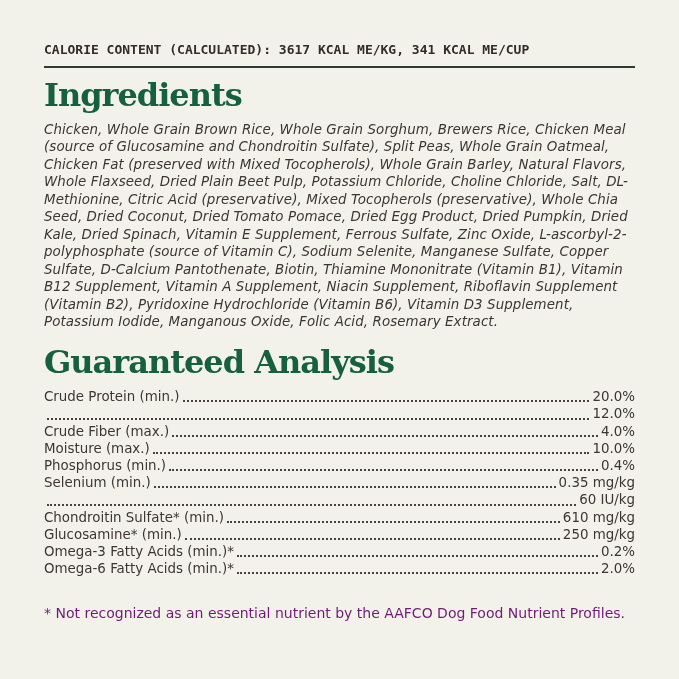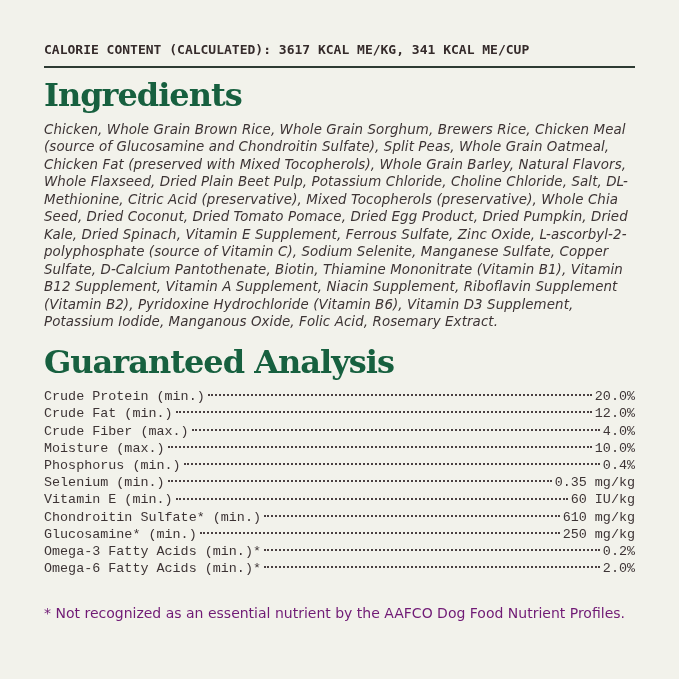--- a/index.html
+++ b/index.html
@@ -42,25 +42,24 @@
     line-height: 17.5px;
     letter-spacing: 0.1px;
     color: #3d3435;
     width: 591px;
     font-style: italic;
   }
   .analysis-title { margin-top: 15px; }
   .analysis-table { margin-top: 9px; width: 591px; }
   .analysis-row {
     display: flex;
-    align-items: center;
+    align-items: flex-end;
     font-size: 13.4px;
     line-height: 17.2px;
     white-space: nowrap;
-    font-family: Liberation Mono, monospace;
   }
   .analysis-label { flex: 0 0 auto; }
   .dot-leader {
     flex: 1 1 auto;
     margin: 0 3px 3px 3px;
     border-bottom: 2px dotted #4a4041;
     min-width: 10px;
   }
   .analysis-value { flex: 0 0 auto; text-align: right; }
   .footnote {
@@ -87,21 +86,20 @@
   <h1 class="section-title analysis-title">Guaranteed Analysis</h1>
 
   <div class="analysis-table" id="rows-host">
     <div class="analysis-row">
       <span class="analysis-label">Crude Protein (min.)</span>
       <span class="dot-leader"></span>
       <span class="analysis-value">20.0%</span>
     </div>
 
     <div class="analysis-row">
-      <span class="analysis-label">Crude Fat (min.)</span>
       <span class="dot-leader"></span>
       <span class="analysis-value">12.0%</span>
     </div>
 
     <div class="analysis-row">
       <span class="analysis-label">Crude Fiber (max.)</span>
       <span class="dot-leader"></span>
       <span class="analysis-value">4.0%</span>
     </div>
 
@@ -118,21 +116,20 @@
       <span class="analysis-value">0.4%</span>
     </div>
 
     <div class="analysis-row">
       <span class="analysis-label">Selenium (min.)</span>
       <span class="dot-leader"></span>
       <span class="analysis-value">0.35 mg/kg</span>
     </div>
 
     <div class="analysis-row">
-      <span class="analysis-label">Vitamin E (min.)</span>
       <span class="dot-leader"></span>
       <span class="analysis-value">60 IU/kg</span>
     </div>
 
     <div class="analysis-row">
       <span class="analysis-label">Chondroitin Sulfate* (min.)</span>
       <span class="dot-leader"></span>
       <span class="analysis-value">610 mg/kg</span>
     </div>
 

